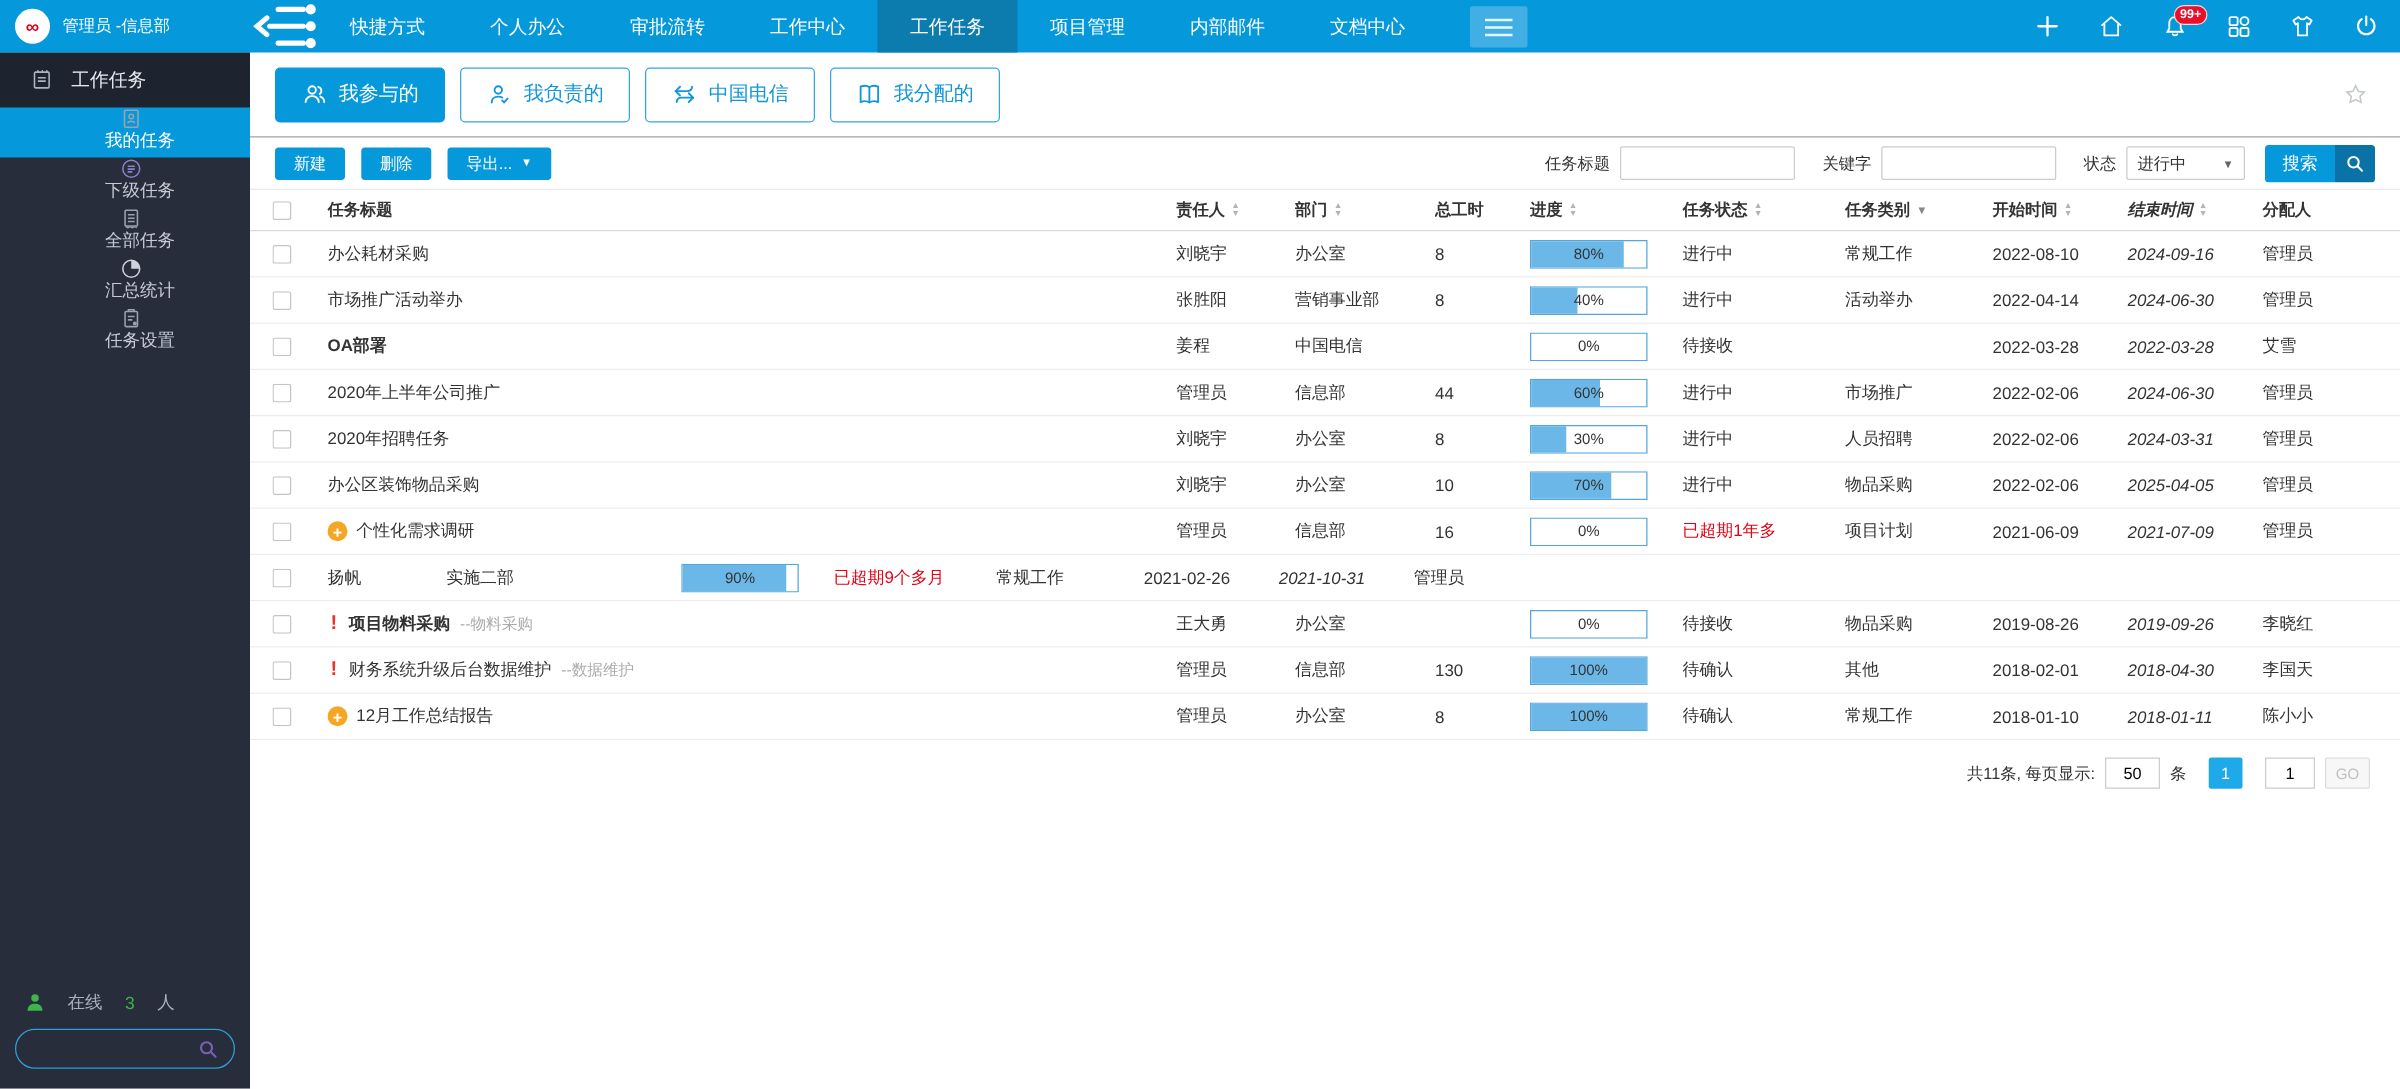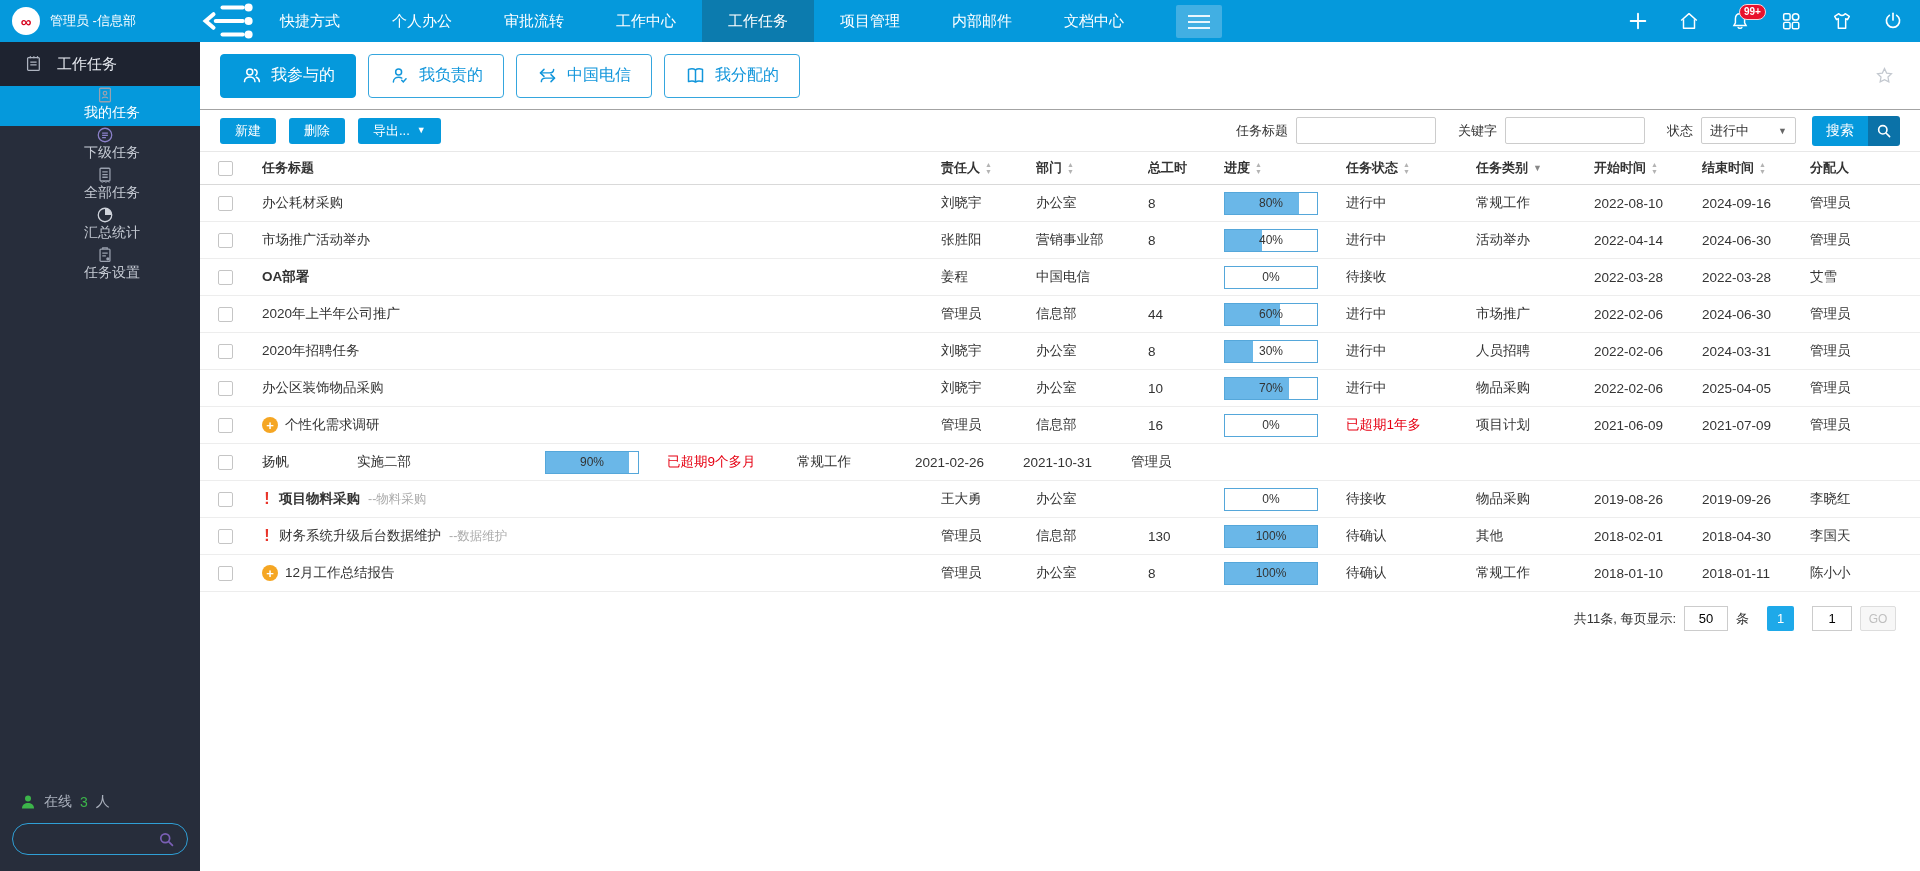--- a/index.html
+++ b/index.html
@@ -22,21 +22,21 @@
   .top-icon svg { width:22px; height:22px; }
   .badge { position:absolute; top:-4px; left:12px; background:#e8112d; color:#fff; font-size:10px; font-weight:bold; line-height:12px; padding:1px 4px; border-radius:8px; border:1px solid #f7d4d9; white-space:nowrap; }
 
   
   .sidebar { position:absolute; top:42px; left:0; width:200px; height:829px; background:#272d3b; }
   .side-header { height:44px; background:#1e2330; display:flex; align-items:center; padding-left:24px; color:#e7eaf0; font-size:15px; cursor:pointer; }
   .side-item { height:40px; display:flex; align-items:center; padding-left:24px; color:#c6cbd4; font-size:14px; cursor:pointer;flex-direction:column; }
   .side-item.active { background:#0599dc; color:#fff; }
   .side-ic { width:18px; height:18px; margin-right:15px; display:inline-flex; flex:0 0 auto; }
   .side-ic svg { width:18px; height:18px; }
-  .online-row { position:absolute; left:20px; bottom:60px; display:flex; align-items:center; font-size:14px; color:#aab0bc; gap:8px; }
+  .online-row { position:absolute; left:20px; bottom:60px; display:flex; align-items:center; font-size:14px; color:#aab0bc; gap:18px; }
   .online-count { color:#3cb54a; }
   .side-search { position:absolute; left:12px; bottom:16px; width:176px; height:32px; border:1px solid #2f9fd6; border-radius:16px; background:transparent; display:flex; align-items:center; }
   .side-search input { flex:1; background:transparent; border:none; outline:none; color:#cfd4dd; font-size:13px; padding:0 8px 0 14px; min-width:0; }
   .side-search svg { width:17px; height:17px; margin-right:12px; flex:0 0 auto; }
 
   
   .content { position:absolute; top:42px; left:200px; width:1720px; height:829px; background:#fff; }
 
   .filter-row { height:68px; border-bottom:1px solid #a3a3a3; display:flex; align-items:center; padding:0 20px; position:relative; }
   .ftab { height:44px; display:flex; align-items:center; gap:9px; padding:0 20px; margin-right:12px; border:1px solid #35a6de; border-radius:4px; color:#1296db; font-size:16px; cursor:pointer; background:#fff; }
@@ -58,21 +58,21 @@
   .search-btn .s-mag { background:#0b72a8; width:32px; display:flex; align-items:center; justify-content:center; }
   .search-btn svg { width:16px; height:16px; }
 
   
   .thead { height:33px; display:flex; align-items:center; padding:0 18px; border-bottom:1px solid #d9d9d9; font-size:13px; font-weight:bold; color:#333; }
   .trow { height:37px; display:flex; align-items:center; padding:0 18px; border-bottom:1px solid #ededed; font-size:13.5px; color:#333; cursor:pointer; }
   .c { flex:0 0 auto; display:flex; align-items:center; overflow:hidden; white-space:nowrap; }
   .c-check { width:44px; } .c-title { flex:1 1 auto; min-width:0; } .c-owner { width:95px; }
   .c-dept { width:112px; } .c-hours { width:76px; } .c-prog { width:122px; }
   .c-status { width:130px; } .c-cat { width:118px; } .c-start { width:108px; }
-  .c-end { width:108px; } .c-assign { width:92px; }
+  .c-end { width:108px;font-style:italic; } .c-assign { width:92px; }
   .cb { width:15px; height:15px; border:1px solid #c5c5c5; border-radius:2px; background:#fff; display:inline-block; cursor:pointer; }
   .sort { display:inline-flex; flex-direction:column; margin-left:5px; line-height:0; }
   .sort b { font-size:7px; color:#b3b3b3; line-height:7px; font-weight:normal; }
   .sort-single { margin-left:5px; font-size:9px; color:#888; }
   .title-bold { font-weight:bold; }
   .suffix { color:#ababab; font-size:12.5px; margin-left:8px; }
   .pfx { margin-right:7px; flex:0 0 auto; display:inline-flex; align-items:center; justify-content:center; }
   .pfx.plus-circle { width:16px; height:16px; border-radius:50%; background:#f5a623; color:#fff; font-size:13px; font-weight:bold; line-height:1; }
   .pfx.exclamation { color:#e8342a; font-weight:bold; font-size:16px; width:10px; }
   .pbar { position:relative; width:94px; height:23px; border:1px solid #55a7da; background:#fff; }

